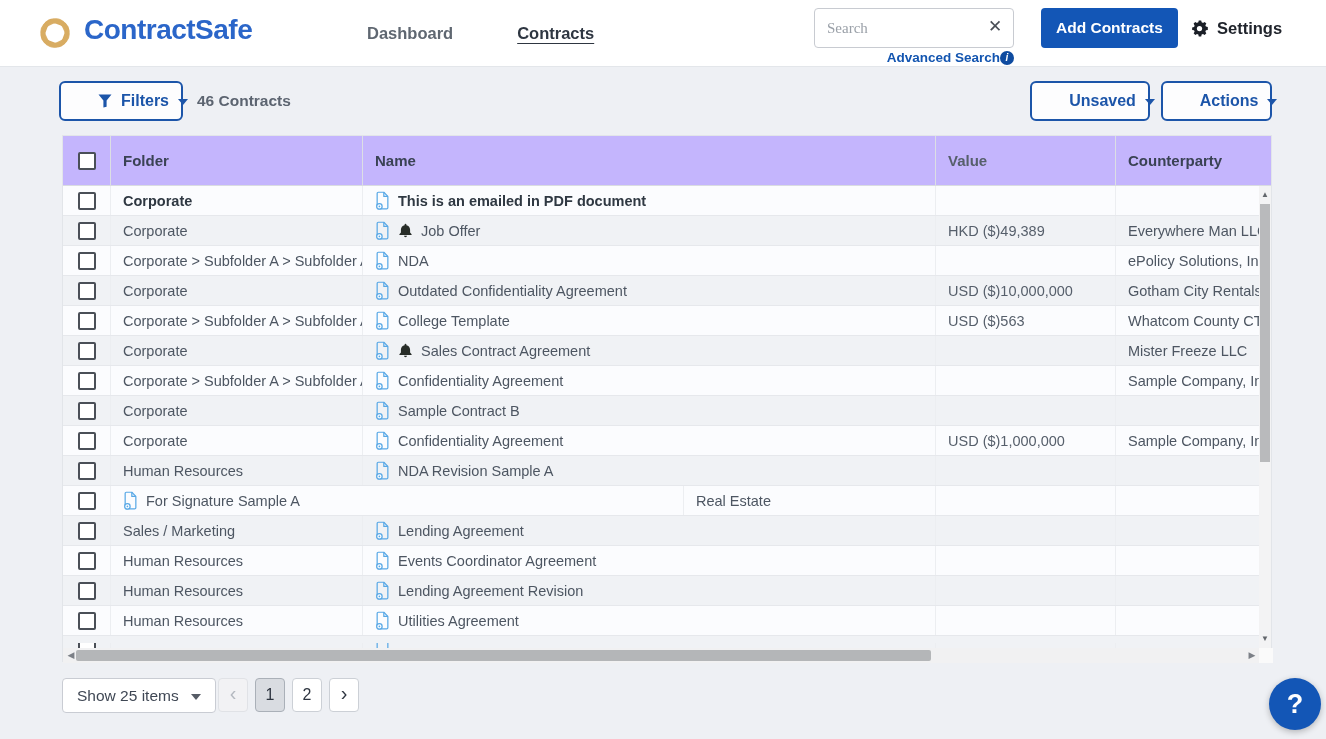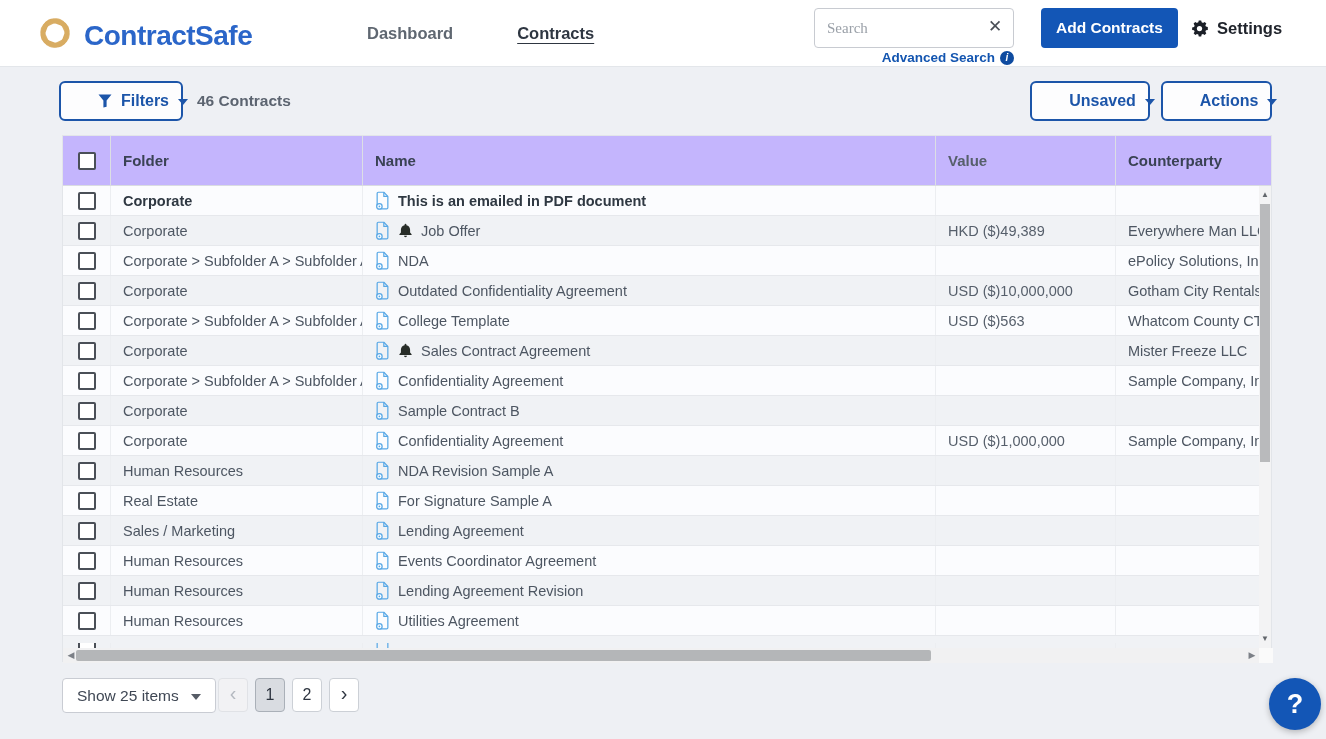--- a/index.html
+++ b/index.html
@@ -6,31 +6,31 @@
   html,body { width:1326px; height:739px; }
   body {
     font-family:"Liberation Sans", sans-serif;
     background:#eef0f4;
     position:relative;
     overflow:hidden;
     color:#3a4254;
   }
   
   .topbar { position:absolute; left:0; top:0; width:1326px; height:67px; background:#fff; border-bottom:1px solid #e3e6ea; }
-  .brand { position:absolute; left:36px; top:14px; display:flex; align-items:flex-end; gap:10px; }
+  .brand { position:absolute; left:36px; top:14px; display:flex; align-items:flex-start; gap:10px; }
   .brand-word { font-size:28px; font-weight:bold; color:#2b66c9; letter-spacing:-0.5px; }
   .nav { position:absolute; left:367px; top:0; height:67px; display:flex; align-items:center; gap:64px; }
   .nav a { font-size:16.5px; font-weight:bold; text-decoration:none; }
   .nav a.inactive { color:#5f6771; }
   .nav a.active { color:#2e3641; text-decoration:underline; text-underline-offset:4px; }
   .search-wrap { position:absolute; left:814px; top:8px; width:200px; height:40px; }
   .search-input { width:100%; height:100%; border:1px solid #c8cbd1; border-radius:4px; padding:0 32px 0 12px; font-size:15px; font-family:Liberation Serif, serif; color:#3a4254; outline:none; background:#fff; }
   .search-input::placeholder { color:#9aa0a8; }
   .search-clear { position:absolute; right:9px; top:9px; width:20px; height:20px; border:none; background:none; color:#4a4f57; font-size:17px; line-height:20px; cursor:pointer; padding:0; }
-  .adv-search { position:absolute; left:814px; top:50px; width:200px; text-align:right; font-size:13.5px; font-weight:bold; color:#1355b0; display:flex; justify-content:flex-end; align-items:center; gap:5px; cursor:pointer; }
+  .adv-search { position:absolute; left:814px; top:50px; width:200px; text-align:right; font-size:13.5px; font-weight:bold; color:#1355b0; display:flex; justify-content:flex-end; align-items:center; cursor:pointer; }
   .info-dot { display:inline-flex; width:14px; height:14px; border-radius:50%; background:#0e4ba0; color:#fff; font-size:10px; font-weight:bold; align-items:center; justify-content:center; font-style:italic; }
   .add-btn { position:absolute; left:1041px; top:8px; height:40px; padding:0 15px; background:#1356b6; color:#fff; font-size:15.5px; font-weight:bold; border:none; border-radius:4px; cursor:pointer; font-family:inherit; }
   .settings { position:absolute; left:1189px; top:18px; display:flex; align-items:center; gap:7px; cursor:pointer; }
   .settings span { font-size:16.5px; font-weight:bold; color:#20242c; }
   
   .outline-btn { position:absolute; top:81px; height:40px; display:flex; align-items:center; justify-content:center; gap:9px; border:2px solid #1c55a9; border-radius:6px; background:#fdfdfe; color:#1c55a9; font-size:16px; font-weight:bold; cursor:pointer; font-family:inherit;padding-left:44px; }
   .filters-btn { left:59px; width:124px; }
   .unsaved-btn { left:1030px; width:120px; }
   .actions-btn { left:1161px; width:111px; }
   .caret { width:0; height:0; border-left:5px solid transparent; border-right:5px solid transparent; border-top:6px solid currentColor; margin-top:2px; }
@@ -351,33 +351,33 @@
 
       <span>NDA Revision Sample A</span>
     </div>
     <div class="cell c-value"></div>
     <div class="cell c-party"></div>
   </div>
       <div class="row">
     <div class="cell c-check">
       <span class="checkbox"></span>
     </div>
+    <div class="cell c-name">
+      <span class="icon">
+        <svg width="15" height="19" viewBox="0 0 16 20" fill="none" stroke="#58a8e6" stroke-width="1.3" stroke-linejoin="round">
+          <path d="M3.5 1.2h5.9l4.3 4.4v12a1.3 1.3 0 0 1-1.3 1.3H3.5a1.2 1.2 0 0 1-1.2-1.2V2.4a1.2 1.2 0 0 1 1.2-1.2z"></path>
+          <path d="M9.4 1.2v4.4h4.3"></path>
+          <circle cx="4.7" cy="16.3" r="2.9" fill="#ffffff"></circle>
+          <circle cx="4.7" cy="16.3" r="0.9" fill="#58a8e6" stroke="none"></circle>
+        </svg>
+      </span>
+
+      <span>For Signature Sample A</span>
+    </div>
     <div class="cell c-folder">Real Estate</div>
-    <div class="cell c-name">
-      <span class="icon">
-        <svg width="15" height="19" viewBox="0 0 16 20" fill="none" stroke="#58a8e6" stroke-width="1.3" stroke-linejoin="round">
-          <path d="M3.5 1.2h5.9l4.3 4.4v12a1.3 1.3 0 0 1-1.3 1.3H3.5a1.2 1.2 0 0 1-1.2-1.2V2.4a1.2 1.2 0 0 1 1.2-1.2z"></path>
-          <path d="M9.4 1.2v4.4h4.3"></path>
-          <circle cx="4.7" cy="16.3" r="2.9" fill="#ffffff"></circle>
-          <circle cx="4.7" cy="16.3" r="0.9" fill="#58a8e6" stroke="none"></circle>
-        </svg>
-      </span>
-
-      <span>For Signature Sample A</span>
-    </div>
     <div class="cell c-value"></div>
     <div class="cell c-party"></div>
   </div>
       <div class="row even">
     <div class="cell c-check">
       <span class="checkbox"></span>
     </div>
     <div class="cell c-folder">Sales / Marketing</div>
     <div class="cell c-name">
       <span class="icon">

